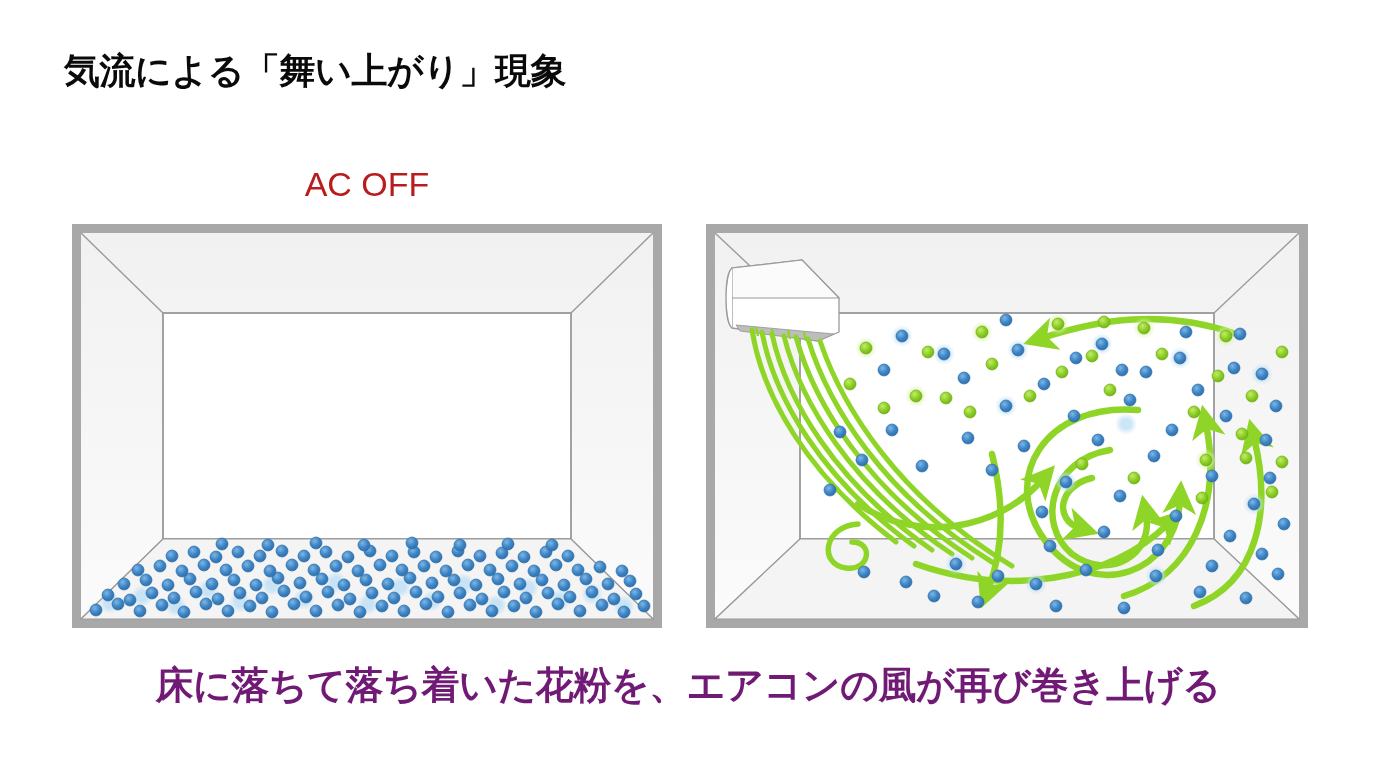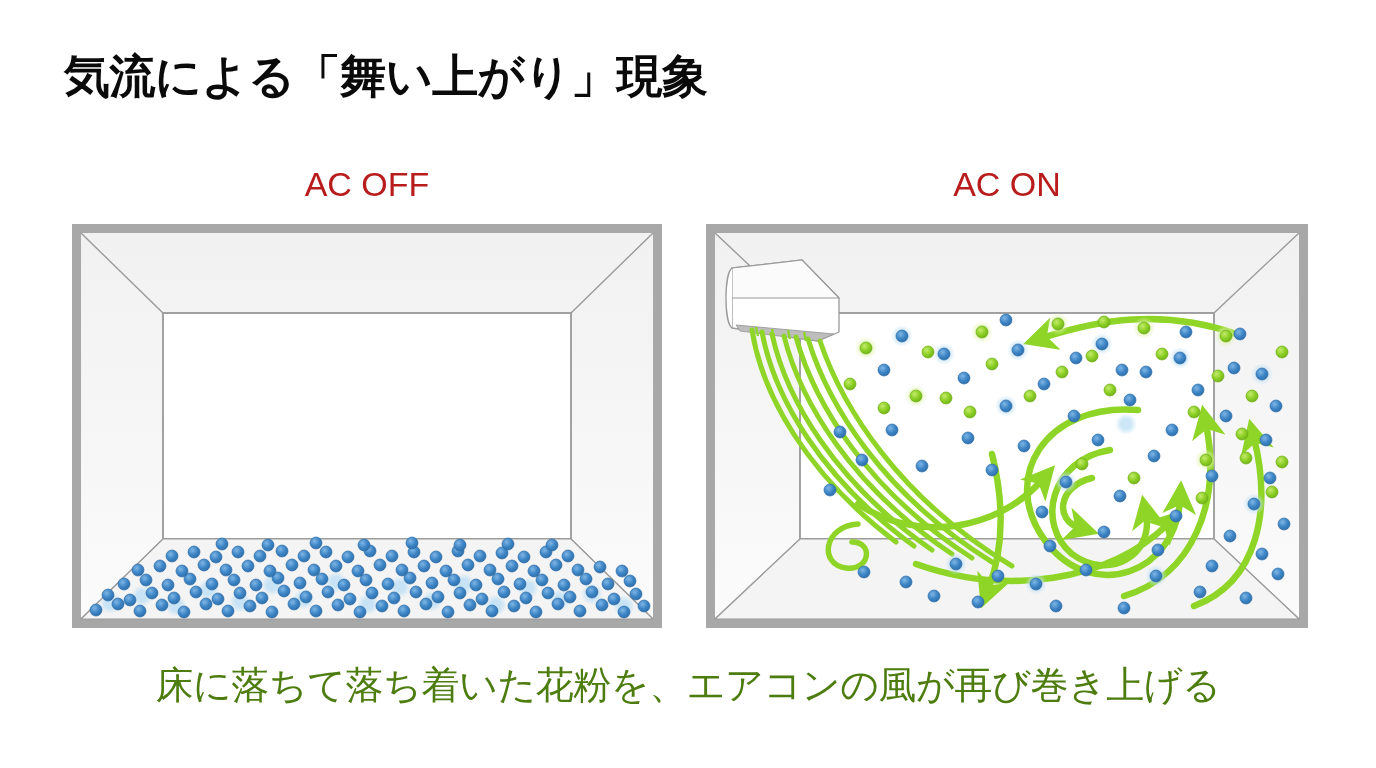--- a/index.html
+++ b/index.html
@@ -20,21 +20,21 @@
     position: absolute;
     inset: 0;
     background: #ffffff;
   }
 
   
   #slide-title {
     position: absolute;
     left: 64px;
     top: 52px;
-    font-size: 46px;
+    font-size: 36px;
     line-height: 1.08;
     font-weight: 700;
     letter-spacing: -0.5px;
     color: #0a0a0a;
     white-space: nowrap;
   }
 
   
   .panel-label {
     position: absolute;
@@ -59,35 +59,34 @@
   .room svg { display: block; width: 100%; height: 100%; }
 
   
   #caption {
     position: absolute;
     left: 0;
     top: 660px;
     width: 1376px;
     text-align: center;
     font-size: 38px;
-    font-weight: 400;
+    font-weight: 700;
     letter-spacing: -0.5px;
-    color: #4d7c0f;
+    color: #701a75;
     white-space: nowrap;
   }
 </style>
 </head>
 <body>
 
 <div id="slide">
 
   <div id="slide-title">気流による「舞い上がり」現象</div>
 
   <div class="panel-label" id="label-ac-off">AC OFF</div>
-  <div class="panel-label" id="label-ac-on">AC ON</div>
 
   <div class="room" id="room-ac-off">
     <svg viewBox="0 0 590 404" xmlns="http://www.w3.org/2000/svg">
       <defs>
         <linearGradient id="wallGradL" x1="0" y1="0" x2="0" y2="1">
           <stop offset="0" stop-color="#f1f1f1"></stop>
           <stop offset="1" stop-color="#fbfbfb"></stop>
         </linearGradient>
         <radialGradient id="blueDotL" cx="38%" cy="34%" r="72%">
           <stop offset="0" stop-color="#7fb6e4"></stop>

